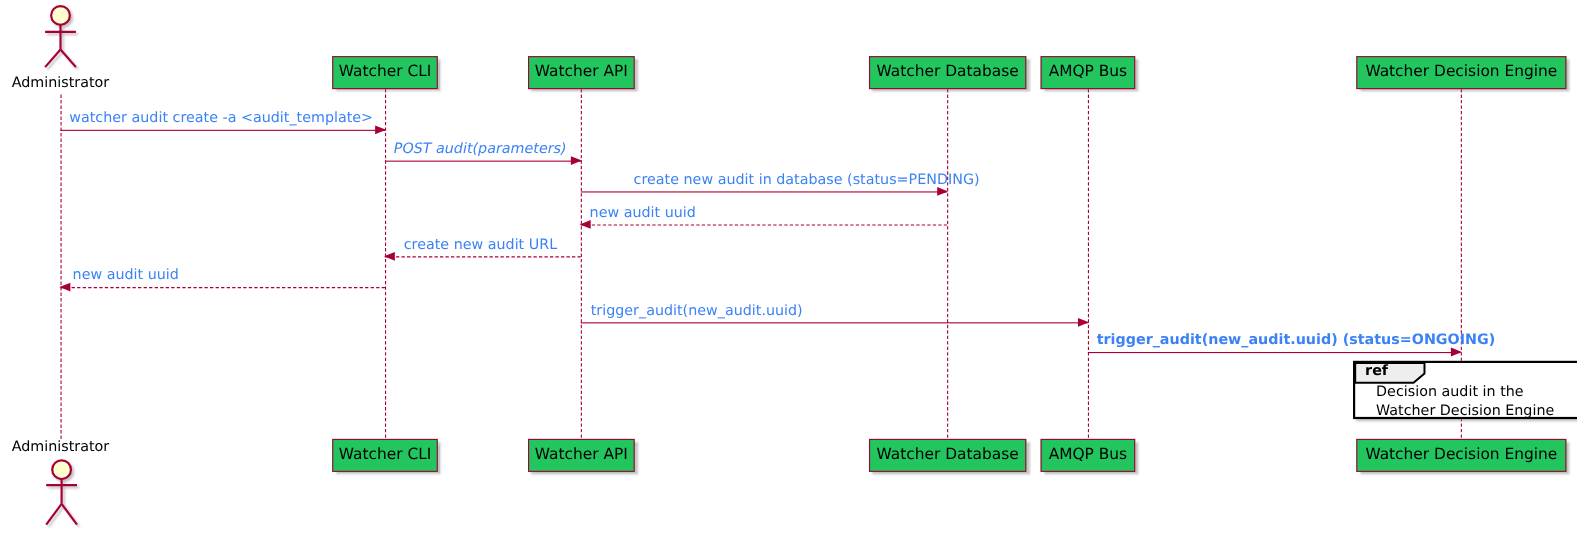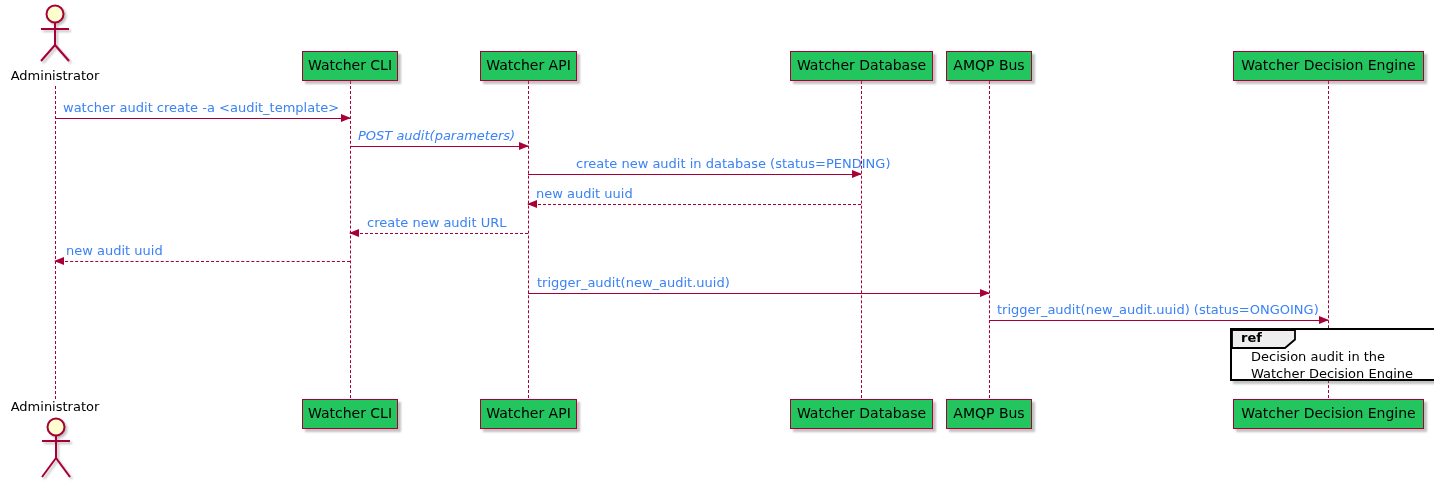--- a/index.html
+++ b/index.html
@@ -107,21 +107,21 @@
     <div class="head-left"></div>
   </div>
 
   <div class="msg solid" style="left:528px; top:293px; width:461px;">
     <div class="msg-label" style="left:9px;text-align:center;">trigger_audit(new_audit.uuid)</div>
     <div class="line"></div>
     <div class="head-right"></div>
   </div>
 
   <div class="msg solid" style="left:989px; top:320px; width:339px;">
-    <div class="msg-label" style="left:8px;">trigger_audit(new_audit.uuid) (status=ONGOING)</div>
+    <div class="msg-label" style="left:8px;font-weight:bold;">trigger_audit(new_audit.uuid) (status=ONGOING)</div>
     <div class="line"></div>
     <div class="head-right"></div>
   </div>
 
   <div class="ref">
     <svg class="ref-tab" width="70" height="21" viewBox="0 0 70 21">
       <path d="M1,1 H64 V10.5 L54,19 H1 Z" fill="#EEEEEE" stroke="#000000" stroke-width="1.8"></path>
     </svg>
     <span class="ref-keyword">ref</span>
     <div class="ref-body">

